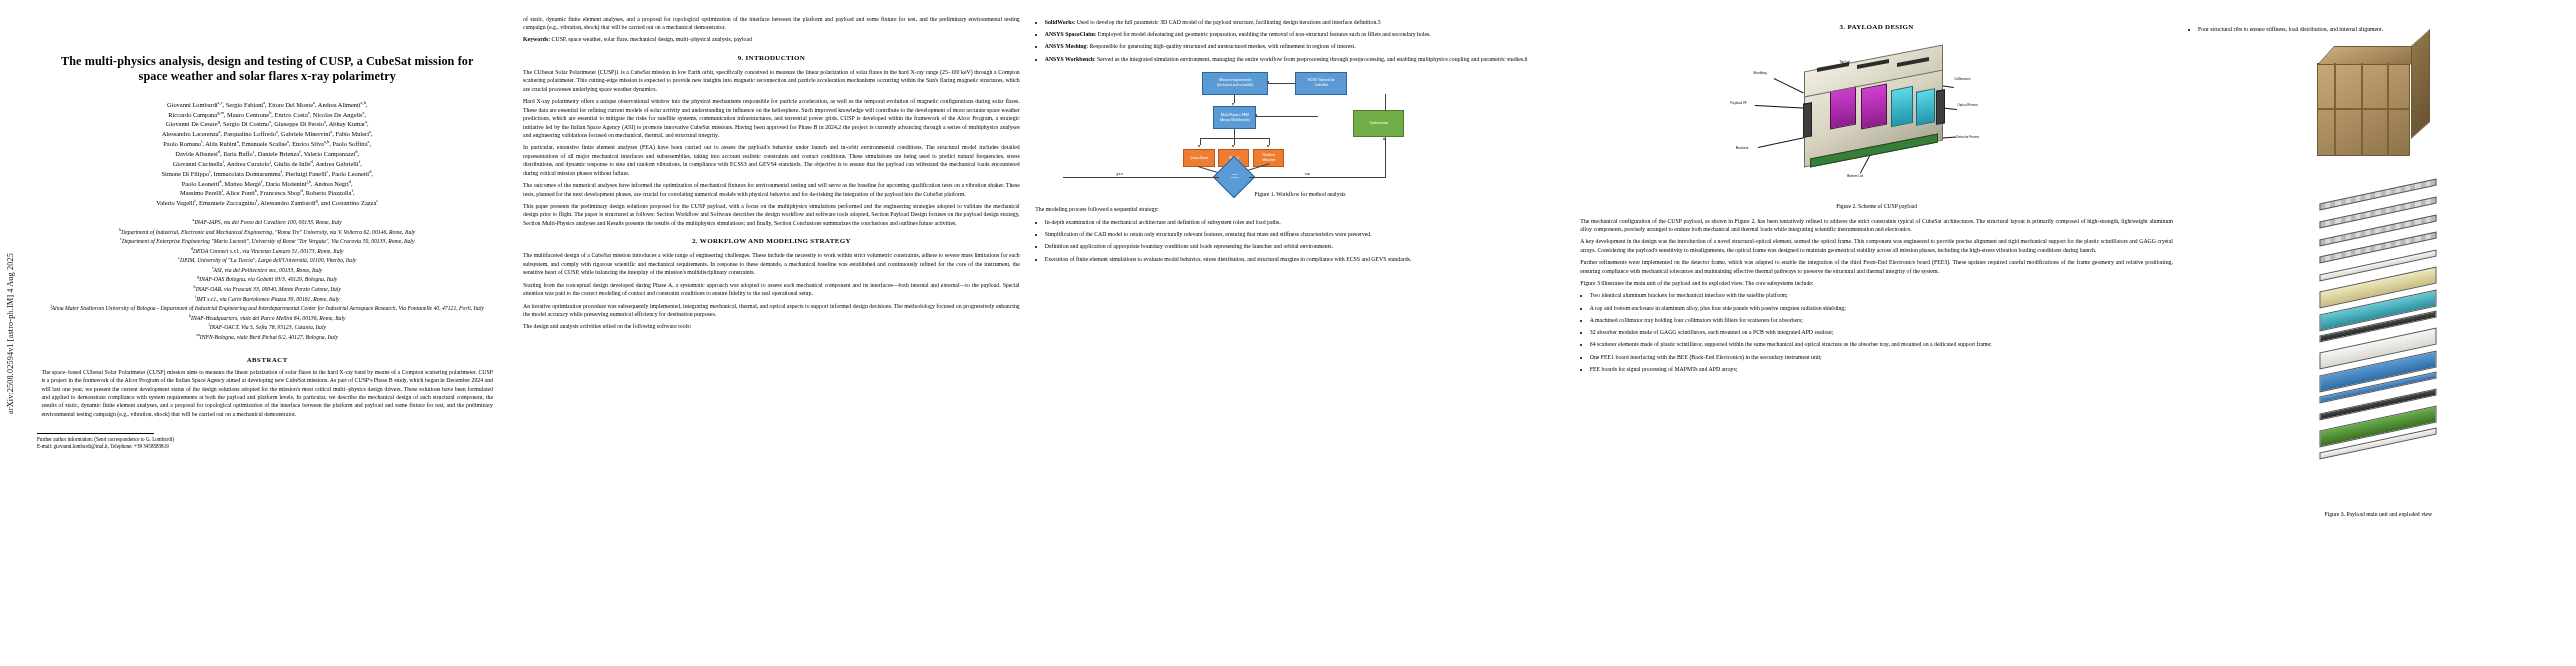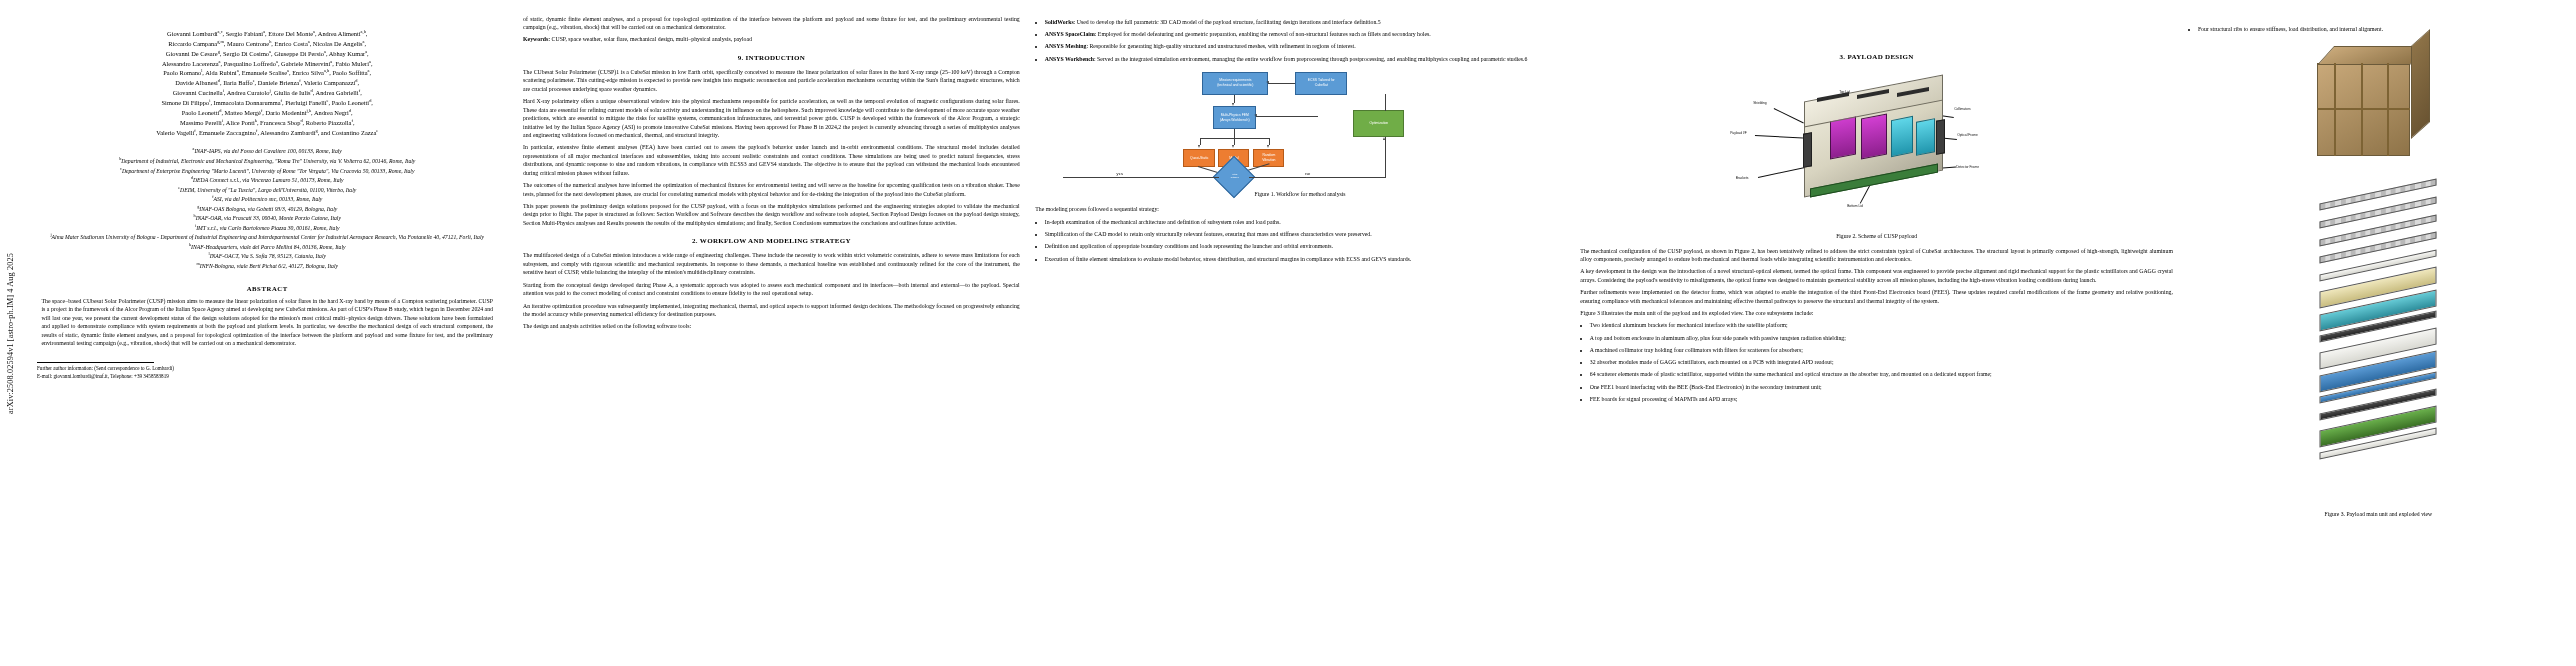--- a/index.html
+++ b/index.html
@@ -159,20 +159,21 @@
 <body>
 
 <div class="sheet">
 
   <div class="arxiv-stamp">
     <span>arXiv:2508.02594v1 [astro-ph.IM] 4 Aug 2025</span>
   </div>
 
   <div class="page p1">
 
+    <div class="title">The multi-physics analysis, design and testing of CUSP, a CubeSat mission for space weather and solar flares x-ray polarimetry</div>
 
     <div class="authors" id="author-list">
         <div>Giovanni Lombardi<sup>a,c</sup>, Sergio Fabiani<sup>a</sup>, Ettore Del Monte<sup>a</sup>, Andrea Alimenti<sup>a,b</sup>,</div>
         <div>Riccardo Campana<sup>g,m</sup>, Mauro Centrone<sup>h</sup>, Enrico Costa<sup>a</sup>, Nicolas De Angelis<sup>a</sup>,</div>
         <div>Giovanni De Cesare<sup>g</sup>, Sergio Di Cosimo<sup>a</sup>, Giuseppe Di Persio<sup>a</sup>, Abhay Kumar<sup>a</sup>,</div>
         <div>Alessandro Lacerenza<sup>a</sup>, Pasqualino Loffredo<sup>a</sup>, Gabriele Minervini<sup>a</sup>, Fabio Muleri<sup>a</sup>,</div>
         <div>Paolo Romano<sup>l</sup>, Alda Rubini<sup>a</sup>, Emanuele Scalise<sup>a</sup>, Enrico Silva<sup>a,b</sup>, Paolo Soffitta<sup>a</sup>,</div>
         <div>Davide Albanesi<sup>d</sup>, Ilaria Baffo<sup>e</sup>, Daniele Brienza<sup>f</sup>, Valerio Campanazzi<sup>d</sup>,</div>
         <div>Giovanni Cucinella<sup>i</sup>, Andrea Curatolo<sup>j</sup>, Giulia de Iulis<sup>d</sup>, Andrea Gabrielli<sup>f</sup>,</div>
         <div>Simone Di Filippo<sup>i</sup>, Immacolata Donnarumma<sup>f</sup>, Pierluigi Fanelli<sup>e</sup>, Paolo Leonetti<sup>d</sup>,</div>
@@ -312,21 +313,21 @@
     <ul class="bl" id="steps-list">
         <li>In-depth examination of the mechanical architecture and definition of subsystem roles and load paths.</li>
         <li>Simplification of the CAD model to retain only structurally relevant features, ensuring that mass and stiffness characteristics were preserved.</li>
         <li>Definition and application of appropriate boundary conditions and loads representing the launcher and orbital environments.</li>
         <li>Execution of finite element simulations to evaluate modal behavior, stress distribution, and structural margins in compliance with ECSS and GEVS standards.</li>
       </ul>
   </div>
 
   <div class="page p4 body-col">
 
-    <div class="sec-head" style="margin-top:37px;">3. PAYLOAD DESIGN</div>
+    <div class="sec-head" style="margin-top:7px;">3. PAYLOAD DESIGN</div>
 
     <div class="pl-wrap">
 
       <div class="cadlab" style="left:32px; top:34px;">Shielding</div>
       <div class="leader" style="left:53px; top:41px; width:33px; transform:rotate(26deg);"></div>
 
       <div class="cadlab" style="left:118px; top:23px;">Top Lid</div>
       <div class="leader" style="left:127px; top:30px; width:25.6px; transform:rotate(58deg);"></div>
 
       <div class="cadlab" style="left:173px; top:20px;">Filters</div>

